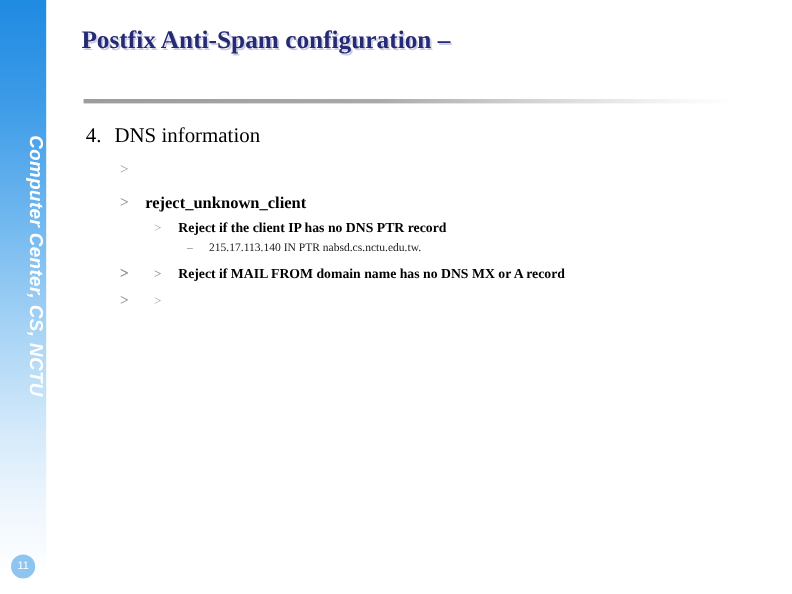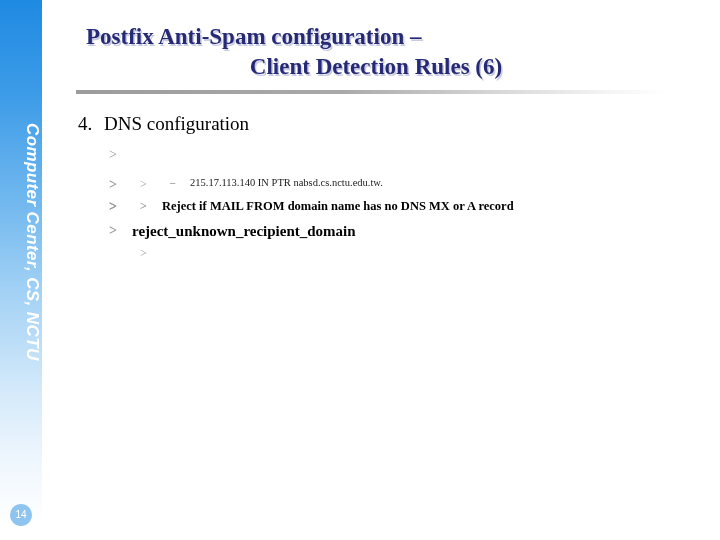--- a/index.html
+++ b/index.html
@@ -64,21 +64,21 @@
     color: #ffffff;
     font-family: "Liberation Sans", "DejaVu Sans", sans-serif;
     font-size: 10px;
     line-height: 22px;
     text-align: center;
   }
 
   
   #title-block {
     position: absolute;
-    left: 76px;
+    left: 64px;
     top: 22px;
     width: 600px;
     text-align: center;
   }
   #title-block .tline {
     font-family: "Liberation Serif", "DejaVu Serif", serif;
     font-weight: bold;
     font-size: 23px;
     line-height: 30px;
     color: #262a75;
@@ -172,47 +172,48 @@
     font-size: 10.5px;
   }
 
   .gap-lg { height: 22px; }
 </style>
 </head>
 <body>
 
 <div id="sidebar">
   <div id="sidebar-label">Computer Center, CS, NCTU</div>
-  <div id="page-badge">14</div>
+  <div id="page-badge">11</div>
 </div>
 
 <div id="title-block">
   <div class="tline" id="title-line-1">Postfix Anti-Spam configuration –</div>
-  <div class="tline" id="title-line-2">Client Detection Rules (6)</div>
 </div>
 <div id="title-rule"></div>
 
 <div id="content">
 
   <div class="lvl0">
     <span class="num">4.</span>
-    <span>DNS configuration</span>
+    <span>DNS information</span>
   </div>
 
   <div class="lvl1">
     <span class="mk">&gt;</span>
   </div>
 
   <div class="gap-lg"></div>
 
   <div class="lvl1 bold">
     <span class="mk">&gt;</span>
-  </div>
-  <div class="lvl2">
-    <span class="mk">&gt;</span>
+    <span>reject_unknown_client</span>
+  </div>
+  <div class="lvl2">
+    <span class="mk">&gt;</span>
+    <span>Reject if the client IP has no DNS PTR record</span>
   </div>
   <div class="lvl3">
     <span class="mk">–</span>
     <span>215.17.113.140  IN PTR nabsd.cs.nctu.edu.tw.</span>
   </div>
 
   <div class="lvl1 bold">
     <span class="mk">&gt;</span>
   </div>
   <div class="lvl2">
@@ -222,19 +223,18 @@
   <div class="lvl1 bold">
     <span class="mk">&gt;</span>
   </div>
   <div class="lvl2">
     <span class="mk">&gt;</span>
     <span>Reject if MAIL FROM domain name has no DNS MX or A record</span>
   </div>
 
   <div class="lvl1 bold">
     <span class="mk">&gt;</span>
-    <span>reject_unknown_recipient_domain</span>
   </div>
   <div class="lvl2">
     <span class="mk">&gt;</span>
   </div>
 
 </div>
 
 </body></html>

